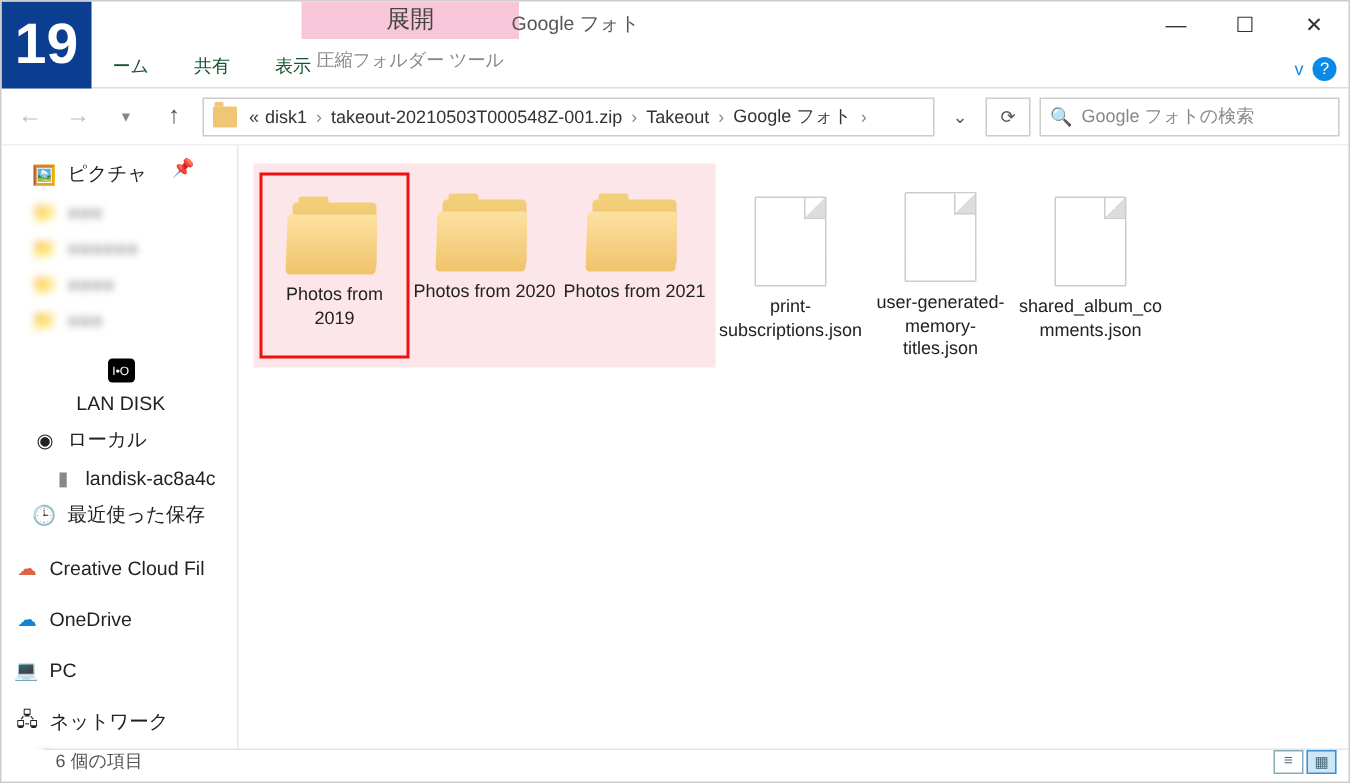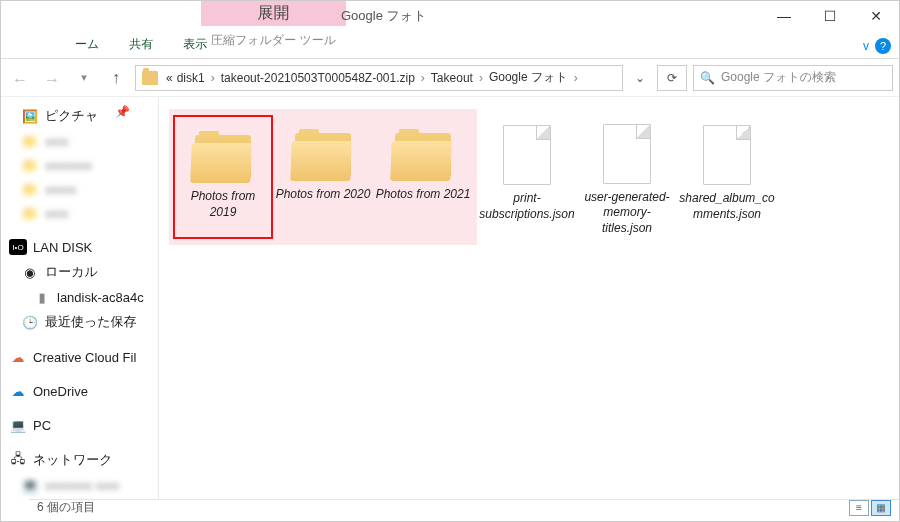--- a/index.html
+++ b/index.html
@@ -31,41 +31,42 @@
 
 .main { display: flex; height: calc(100% - 58px - 38px - 22px); }
 .sidebar { width: 158px; border-right: 1px solid #e8e8e8; overflow: hidden; padding-top: 6px; position: relative; }
 .side-item { display: flex; align-items: center; padding: 4px 6px 4px 20px; gap: 6px; color: #222; cursor: pointer; white-space: nowrap; font-size: 13px; }
 .side-item.blurred { filter: blur(3px); color: #999; }
 .side-spacer { height: 10px; }
 .icon-box { width: 18px; height: 16px; display: inline-flex; align-items: center; justify-content: center; font-size: 13px; }
 .pin-icon { position: absolute; right: 28px; top: 8px; color: #777; font-size: 12px; }
 
 .content { flex: 1; padding: 12px 10px; position: relative; }
-.items-grid { display: flex; flex-wrap: wrap; gap: 0; align-items: center; font-style: italic; }
+.items-grid { display: flex; flex-wrap: wrap; gap: 0; align-items: flex-end; }
 .highlight-area { background: #fde6ea; padding: 6px 4px; display: flex; }
 .item { width: 100px; text-align: center; padding: 4px 2px; cursor: pointer; }
 .item .label { font-size: 12px; color: #222; margin-top: 6px; word-break: break-word; line-height: 1.3; min-height: 44px; }
 .item.sel-red { border: 2px solid #e11; }
 .folder-big { width: 64px; height: 52px; margin: 10px auto 0; position: relative; }
 .folder-big .back { position: absolute; top: 4px; left: 4px; width: 56px; height: 44px; background: linear-gradient(#f3cf7a,#e8b75a); border-radius: 3px; }
 .folder-big .tab { position: absolute; top: 0; left: 8px; width: 20px; height: 8px; background: #f3cf7a; border-radius: 2px 2px 0 0; }
 .folder-big .front { position: absolute; top: 12px; left: 0; width: 60px; height: 40px; background: linear-gradient(#fde1a1,#f0c36b); border-radius: 3px; transform: skewX(-2deg); }
 .file-big { width: 48px; height: 60px; margin: 6px auto 0; position: relative; background: #fff; border: 1px solid #ccc; border-radius: 1px; }
 .file-big .fold { position: absolute; top: 0; right: 0; width: 14px; height: 14px; background: linear-gradient(135deg, #fff 50%, #ddd 50%); border-left: 1px solid #ccc; border-bottom: 1px solid #ccc; }
 
 .statusbar { height: 16px; border-top: 1px solid #e4e4e4; display: flex; align-items: center; padding: 0 8px; font-size: 12px; color: #555; justify-content: space-between; margin-left: 28px; }
 .view-toggles { display: flex; gap: 2px; }
 .vt { width: 20px; height: 16px; border: 1px solid #8ab; display: flex; align-items: center; justify-content: center; font-size: 10px; color: #467; }
 .vt.active { background: #cde7f7; border-color: #3a8ed8; }
 </style>
 </head>
 <body>
 
 <div class="titlebar">
+  <div class="corner-badge">19</div>
 
   <div class="ribbon-tabs">
     <span class="tab">ーム</span>
     <span class="tab">共有</span>
     <span class="tab">表示</span>
   </div>
 
   <div class="tool-context">
     <div class="ctx-top">展開</div>
     <div class="ctx-bottom">圧縮フォルダー ツール</div>
@@ -130,21 +131,21 @@
     <div class="side-item blurred">
         <span class="icon-box">📁</span>
         <span>●●●●</span>
       </div>
     <div class="side-item blurred">
         <span class="icon-box">📁</span>
         <span>●●●</span>
       </div>
 
     <div class="side-spacer"></div>
-    <div class="side-item" style="padding-left:8px;">
+    <div class="side-item" style="padding-left:8px;flex-direction:column;">
       <span class="icon-box" style="background:#000;color:#fff;border-radius:3px;font-size:8px;padding:1px;">I•O</span>
       <span>LAN DISK</span>
     </div>
     <div class="side-item">
       <span class="icon-box">◉</span>
       <span>ローカル</span>
     </div>
     <div class="side-item" style="padding-left:32px;">
       <span class="icon-box" style="color:#888;">▮</span>
       <span>landisk-ac8a4c</span>

